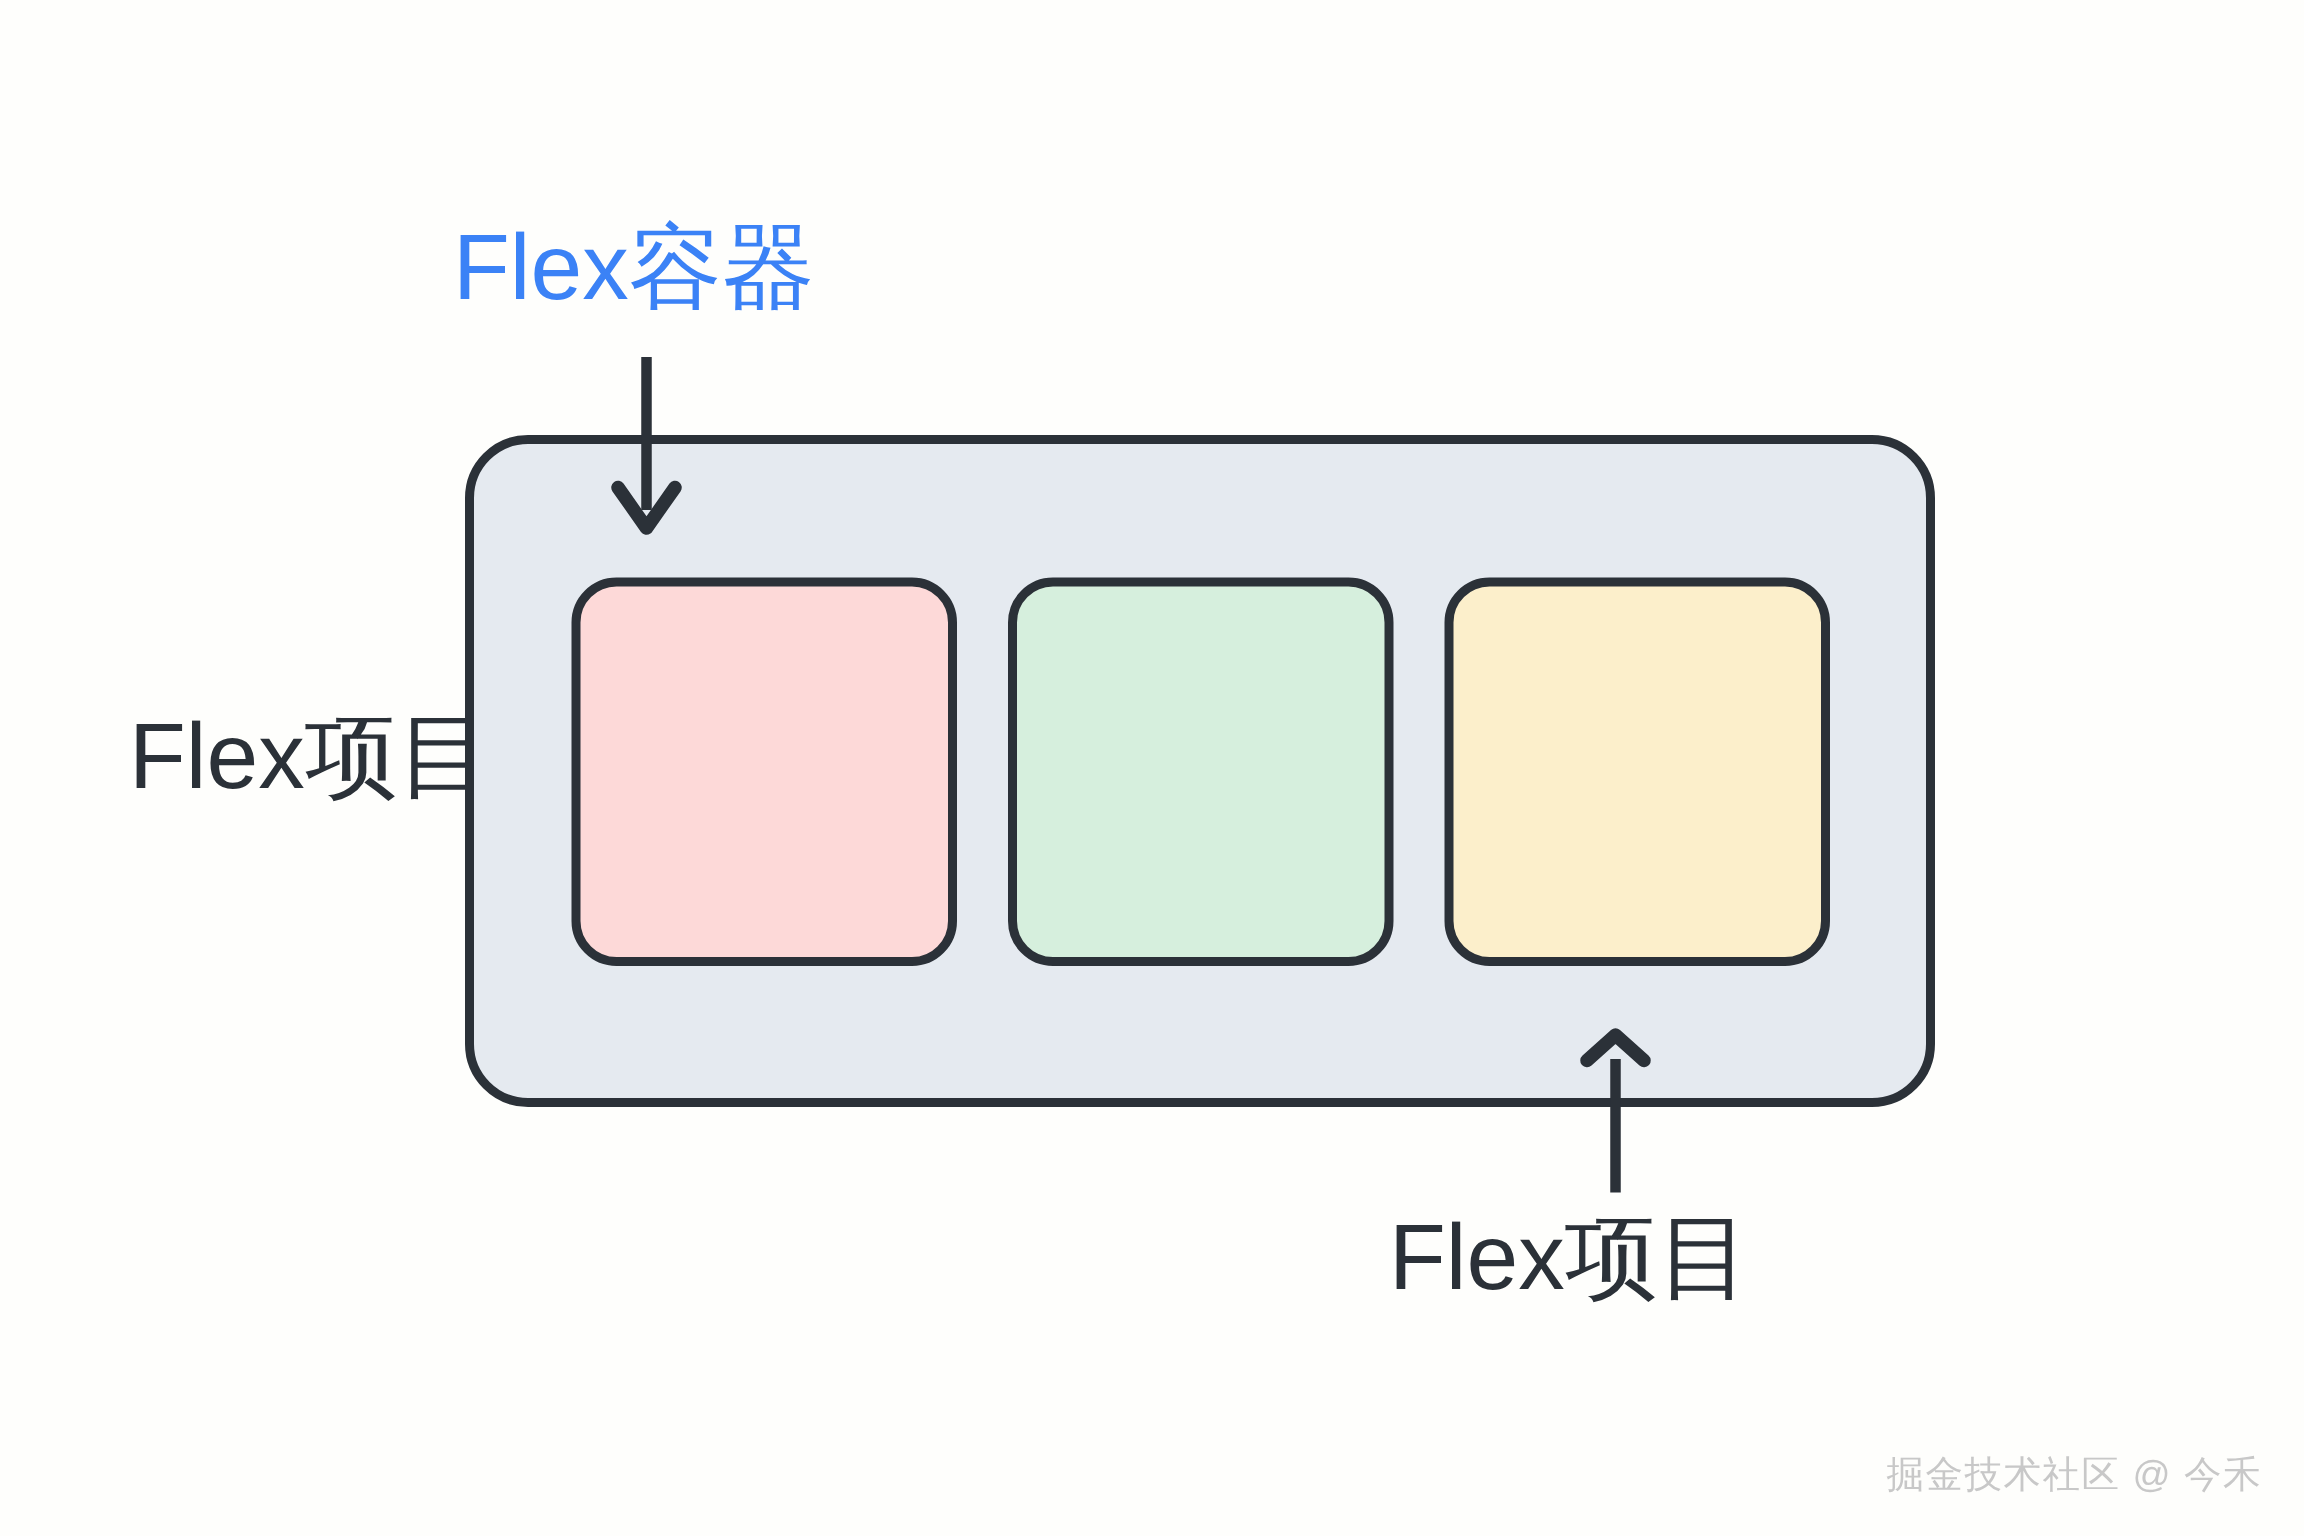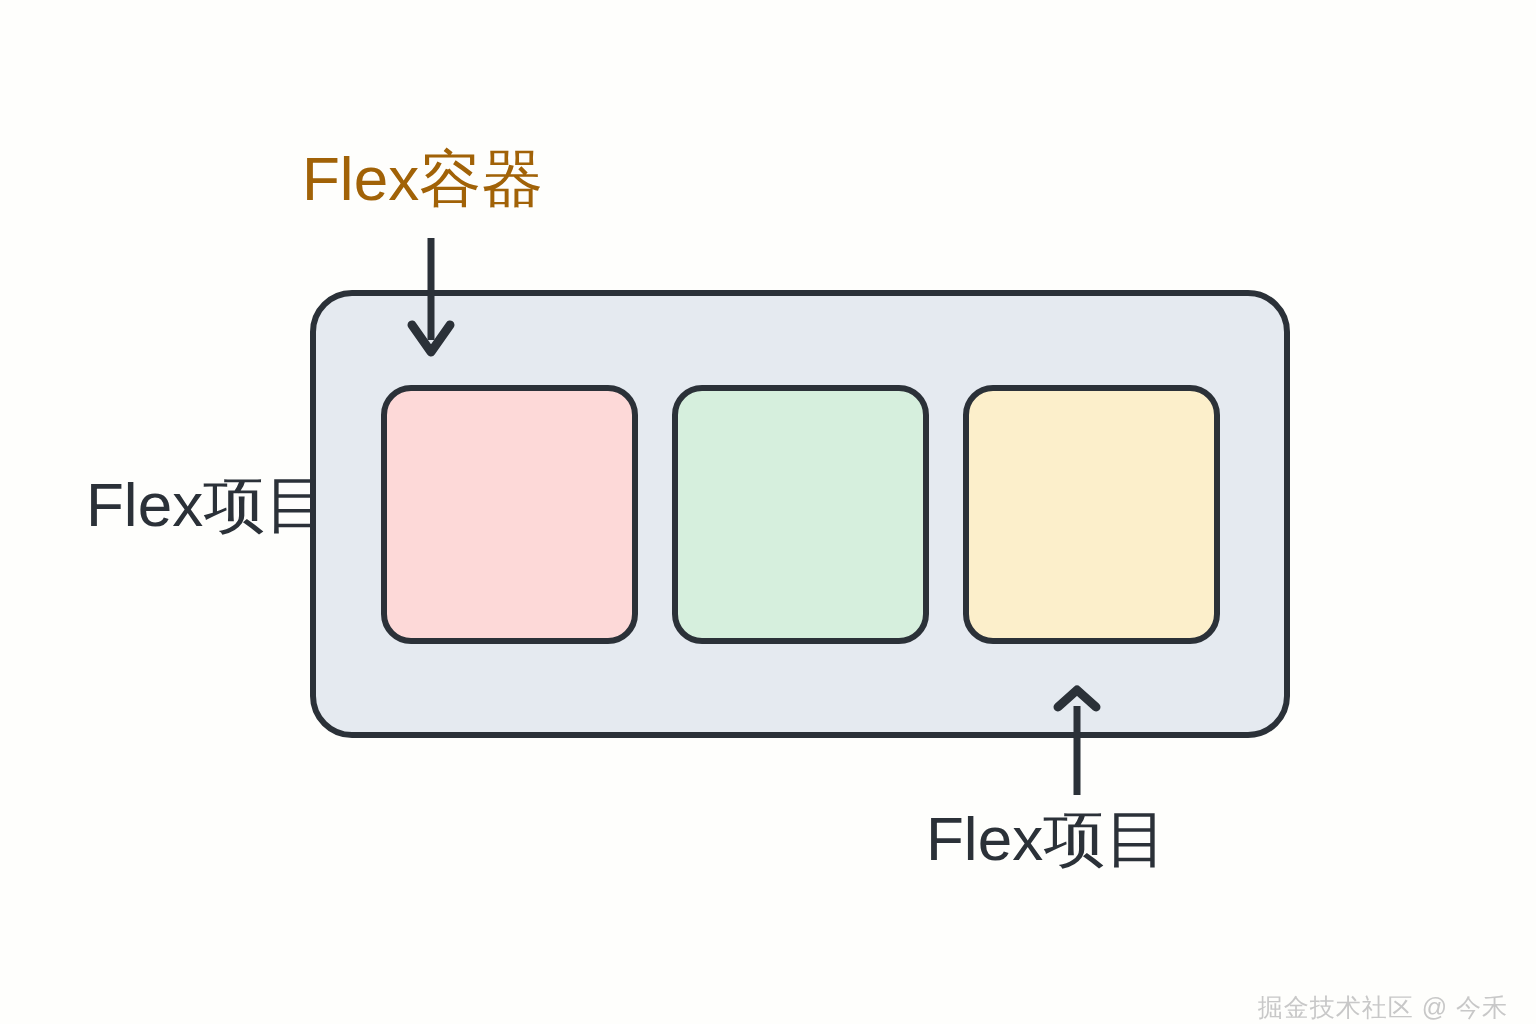--- a/index.html
+++ b/index.html
@@ -80,21 +80,21 @@
   }
   #label-item-bottom-text {
     left: 926px;
     top: 808px;
   }
 
   
   #watermark {
     position: absolute;
     right: 28px;
-    bottom: 4px;
+    bottom: 28px;
     color: #c8c8c8;
     font-size: 25px;
     line-height: 1;
     letter-spacing: 1px;
     white-space: nowrap;
     z-index: 9;
   }
 </style>
 </head>
 <body style="background: rgb(254, 254, 252);">
@@ -113,21 +113,21 @@
       <line x1="431" y1="238" x2="431" y2="340" stroke="#2b3138" stroke-width="7" stroke-linecap="butt"></line>
       <path d="M 412 325 L 431 352 L 450 325" fill="none" stroke="#2b3138" stroke-width="9" stroke-linecap="round" stroke-linejoin="round"></path>
     </g>
 
     <g>
       <line x1="1077" y1="795" x2="1077" y2="706" stroke="#2b3138" stroke-width="7" stroke-linecap="butt"></line>
       <path d="M 1058 707 L 1077 690 L 1096 707" fill="none" stroke="#2b3138" stroke-width="9" stroke-linecap="round" stroke-linejoin="round"></path>
     </g>
   </svg>
 
-  <div class="label" id="label-container-text" style="color: #a16207;">Flex容器</div>
+  <div class="label" id="label-container-text" style="color: #3b82f6;">Flex容器</div>
 
   <div class="label" id="label-item-left-text" style="color: rgb(43, 49, 56);">Flex项目</div>
 
   <div class="label" id="label-item-bottom-text" style="color: rgb(43, 49, 56);">Flex项目</div>
 
   <div id="watermark" style="color: rgb(200, 200, 200);">掘金技术社区 @ 今禾</div>
 
 </div>
 
 </body></html>

